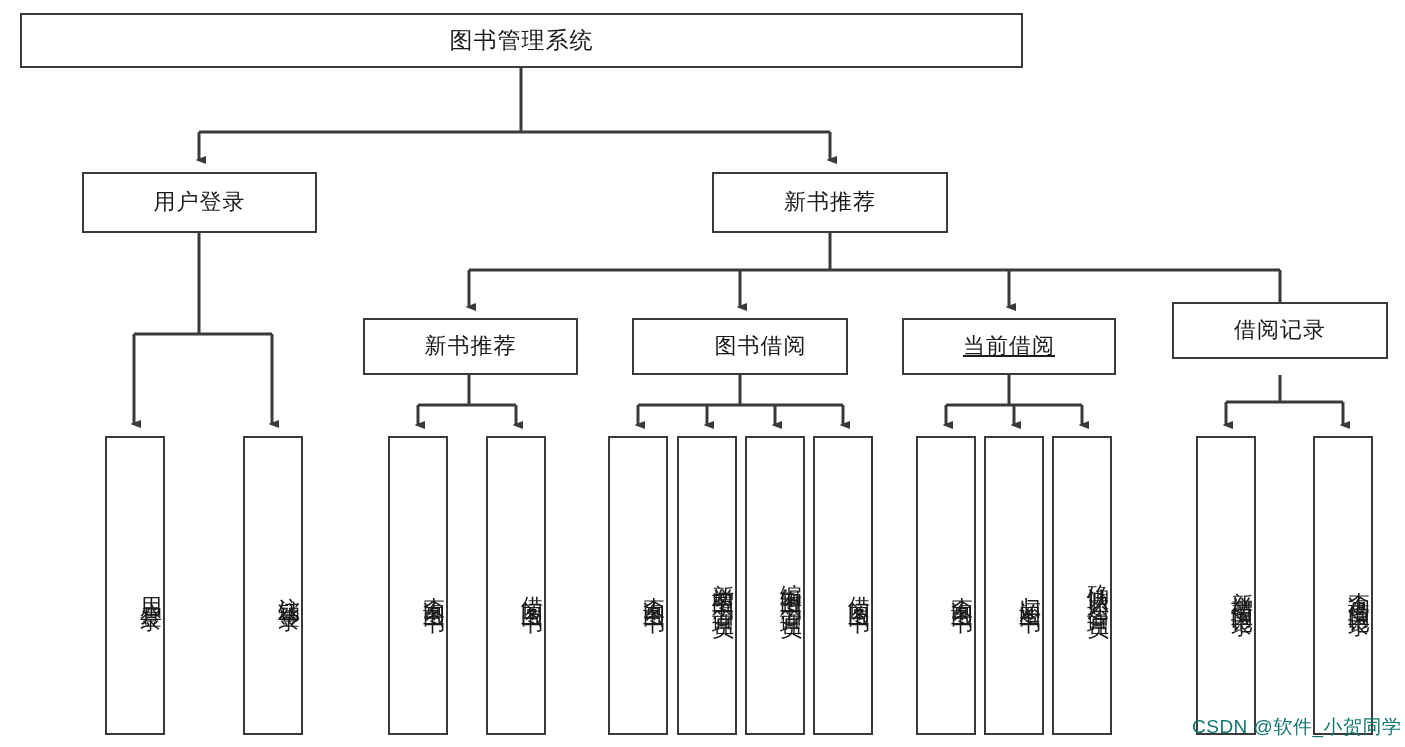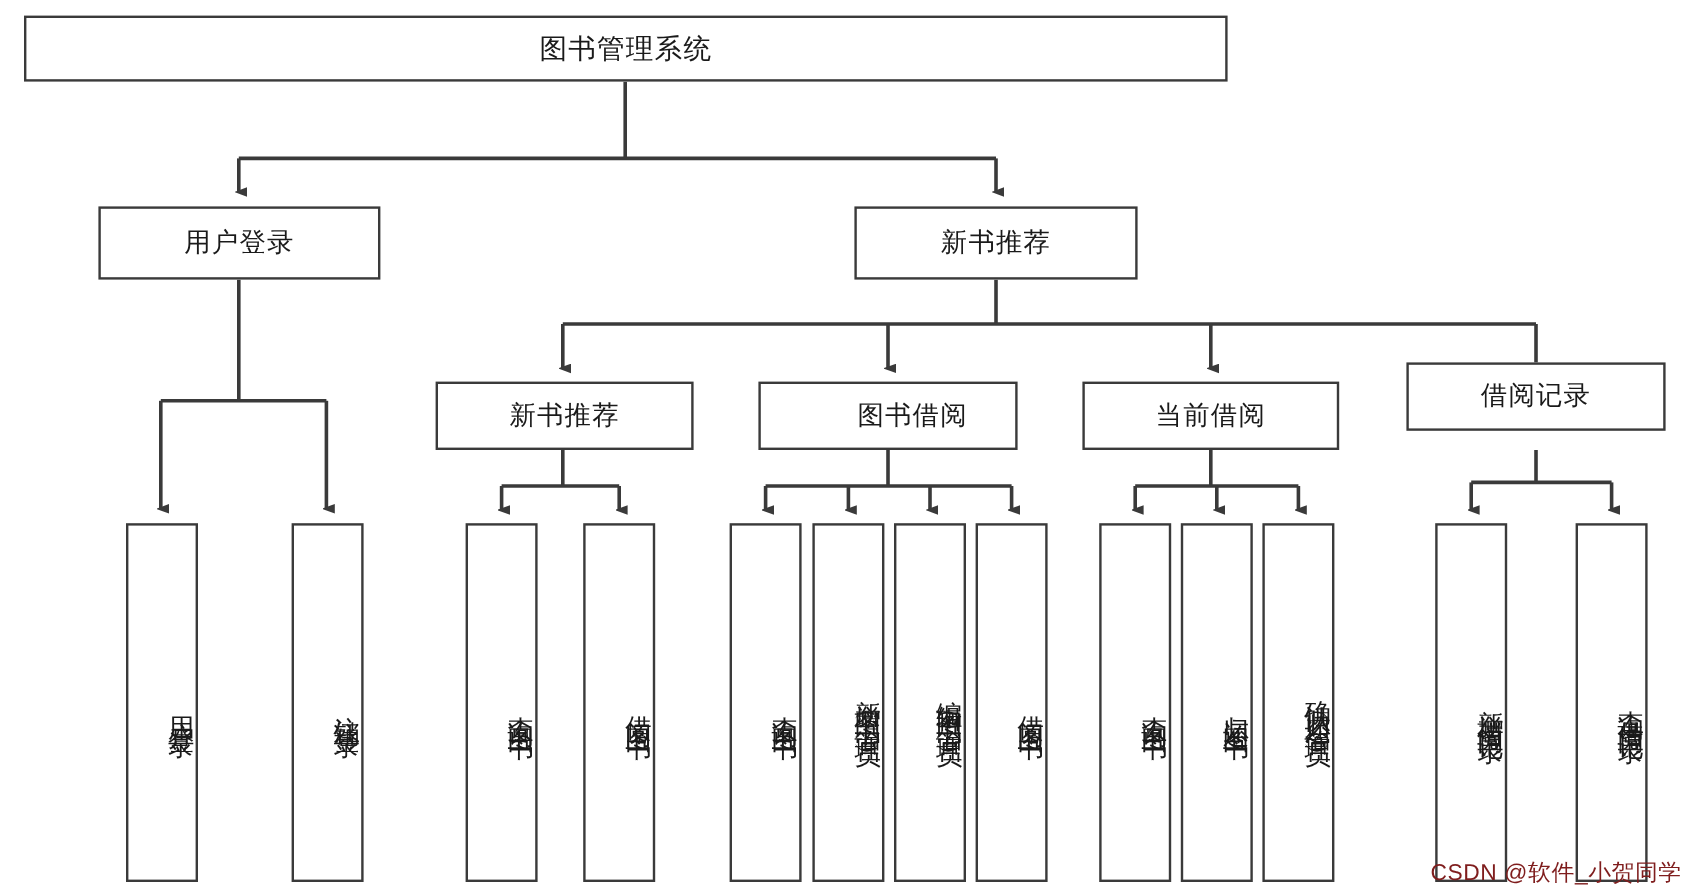--- a/index.html
+++ b/index.html
@@ -54,21 +54,21 @@
     padding-top: 6px;
   }
   .node.vert .vlabel {
     writing-mode: vertical-rl;
     text-orientation: upright;
     white-space: nowrap;
   }
   .watermark {
     position: absolute;
     font-size: 19px;
-    color: #7f1d1d;
+    color: #0f766e;
     white-space: nowrap;
     letter-spacing: 0.5px;
   }
 </style>
 </head>
 <body>
 
 <div id="canvas">
 
   <svg class="edges" viewBox="0 0 1405 747" xmlns="http://www.w3.org/2000/svg">
@@ -131,21 +131,21 @@
   <div class="node horiz" style="left:712px; top:172px; width:236px; height:61px;">
     <span>新书推荐</span>
   </div>
 
   <div class="node horiz" style="left:363px; top:318px; width:215px; height:57px;">
     <span>新书推荐</span>
   </div>
   <div class="node horiz" style="left:632px; top:318px; width:216px; height:57px;padding-left:41px;">
     <span>图书借阅</span>
   </div>
-  <div class="node horiz" style="left:902px; top:318px; width:214px; height:57px;">
+  <div class="node horiz" style="left:902px; top:318px; width:214px; height:57px;text-decoration:underline;">
     <span>当前借阅</span>
   </div>
   <div class="node horiz" style="left:1172px; top:302px; width:216px; height:57px;">
     <span>借阅记录</span>
   </div>
 
   <div class="node vert" style="left:105px; top:436px; width:60px; height:299px;">
     <span class="vlabel">用户登录</span>
   </div>
   <div class="node vert" style="left:243px; top:436px; width:60px; height:299px;">

